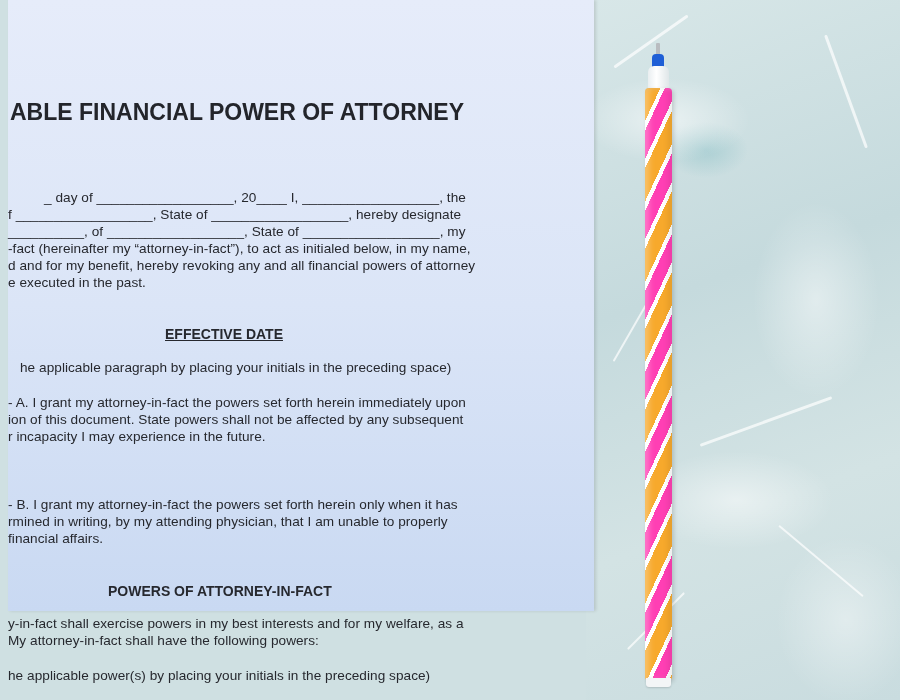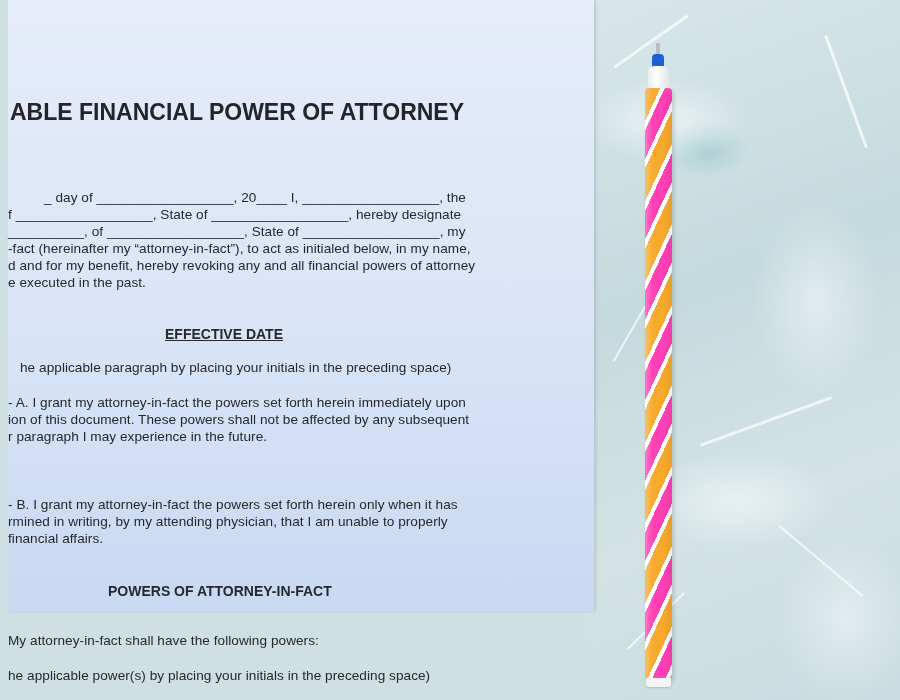--- a/index.html
+++ b/index.html
@@ -72,28 +72,29 @@
   <div class="doc-line" style="left:0;top:207px;">f __________________, State of __________________, hereby designate</div>
   <div class="doc-line" style="left:0;top:224px;">__________, of __________________, State of __________________, my</div>
   <div class="doc-line" style="left:0;top:241px;">-fact (hereinafter my “attorney-in-fact”), to act as initialed below, in my name,</div>
   <div class="doc-line" style="left:0;top:258px;text-align:center;">d and for my benefit, hereby revoking any and all financial powers of attorney</div>
   <div class="doc-line" style="left:0;top:275px;">e executed in the past.</div>
 
   <div class="heading" style="left:157px;top:326px;text-decoration:underline;">EFFECTIVE DATE</div>
   <div class="doc-line" style="left:0;top:360px;margin-left:12px;">he applicable paragraph by placing your initials in the preceding space)</div>
 
   <div class="doc-line" style="left:0;top:395px;">- A. I grant my attorney-in-fact the powers set forth herein immediately upon</div>
-  <div class="doc-line" style="left:0;top:412px;">ion of this document. These powers shall not be affected by any subsequent</div>
-  <div class="doc-line" style="left:0;top:429px;">r paragraph I may experience in the future.</div>
+  <div class="doc-line" style="left:0;top:412px;">ion of this document. State powers shall not be affected by any subsequent</div>
+  <div class="doc-line" style="left:0;top:429px;">r incapacity I may experience in the future.</div>
 
   <div class="doc-line" style="left:0;top:497px;">- B. I grant my attorney-in-fact the powers set forth herein only when it has</div>
   <div class="doc-line" style="left:0;top:514px;text-align:center;">rmined in writing, by my attending physician, that I am unable to properly</div>
   <div class="doc-line" style="left:0;top:531px;"> financial affairs.</div>
 
   <div class="heading" style="left:100px;top:583px;">POWERS OF ATTORNEY-IN-FACT</div>
+  <div class="doc-line" style="left:0;top:616px;">y-in-fact shall exercise powers in my best interests and for my welfare, as a</div>
   <div class="doc-line" style="left:0;top:633px;">My attorney-in-fact shall have the following powers:</div>
   <div class="doc-line" style="left:0;top:668px;">he applicable power(s) by placing your initials in the preceding space)</div>
 </div>
 
 <div class="pen-nib"></div>
 <div class="pen-tip"></div>
 <div class="pen-cone"></div>
 <div class="pen"></div>
 <div class="pen-end"></div>
 

